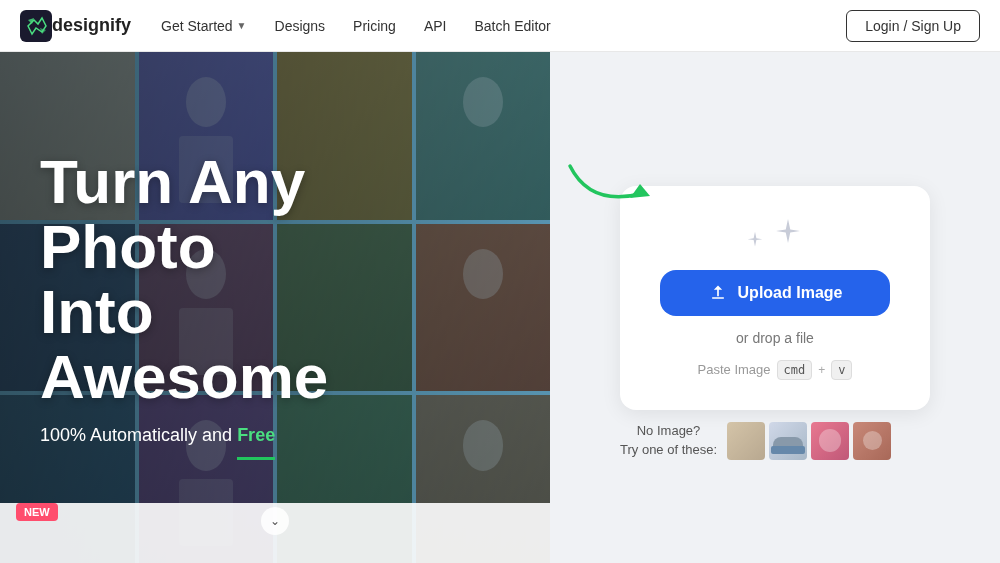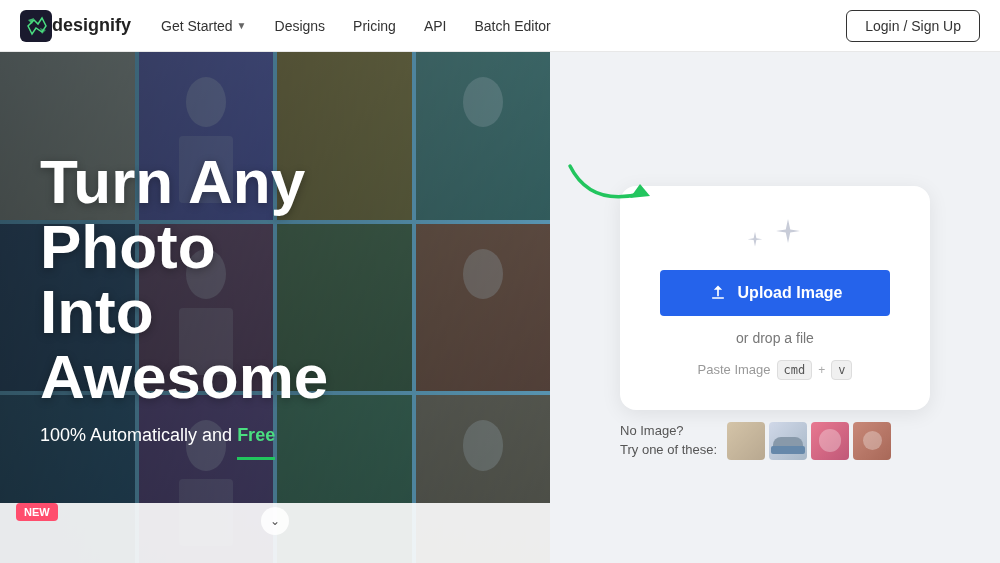--- a/index.html
+++ b/index.html
@@ -98,38 +98,38 @@
       align-items: center; justify-content: center; padding: 30px 20px 20px 20px;
     }
 
     
     .upload-card {
       background: #fff; border-radius: 16px; padding: 30px 40px;
       width: 310px; box-shadow: 0 4px 20px rgba(0,0,0,0.08);
       display: flex; flex-direction: column; align-items: center; gap: 14px;
     }
     .upload-btn {
-      background: #2563eb; color: #fff; border: none; border-radius: 4px;
+      background: #2563eb; color: #fff; border: none; border-radius: 16px;
       padding: 13px 28px; font-size: 16px; font-weight: 700; cursor: pointer;
       display: flex; align-items: center; gap: 10px; width: 100%; justify-content: center;
     }
     .upload-icon-svg { width: 20px; height: 20px; fill: #fff; }
     .drop-text { font-size: 14px; color: #777; }
     .paste-hint {
       display: flex; align-items: center; gap: 6px; font-size: 13px; color: #999;
     }
     .kbd {
       background: #f0f0f0; border: 1px solid #ddd; border-radius: 4px;
       padding: 2px 6px; font-size: 12px; color: #555; font-family: monospace;
     }
     .paste-plus { color: #aaa; font-size: 12px; }
 
     
     .samples-section {
-      margin-top: 12px; display: flex; align-items: center; gap: 10px; width: 310px;
+      margin-top: 12px; display: flex; align-items: center; gap: 10px; width: 310px; text-align: center;
     }
     .no-image-text { font-size: 13px; color: #555; line-height: 1.4; }
     .no-image-label { display: block; }
     .try-label { display: block; }
     .sample-thumbs { display: flex; gap: 4px; }
     .sample-thumb {
       width: 38px; height: 38px; border-radius: 4px; overflow: hidden;
     }
     .thumb-1 { background: linear-gradient(135deg, #d4c4a8, #b8a890); }
     .thumb-2 { background: linear-gradient(135deg, #d0d8e8, #a8b8c8); }

